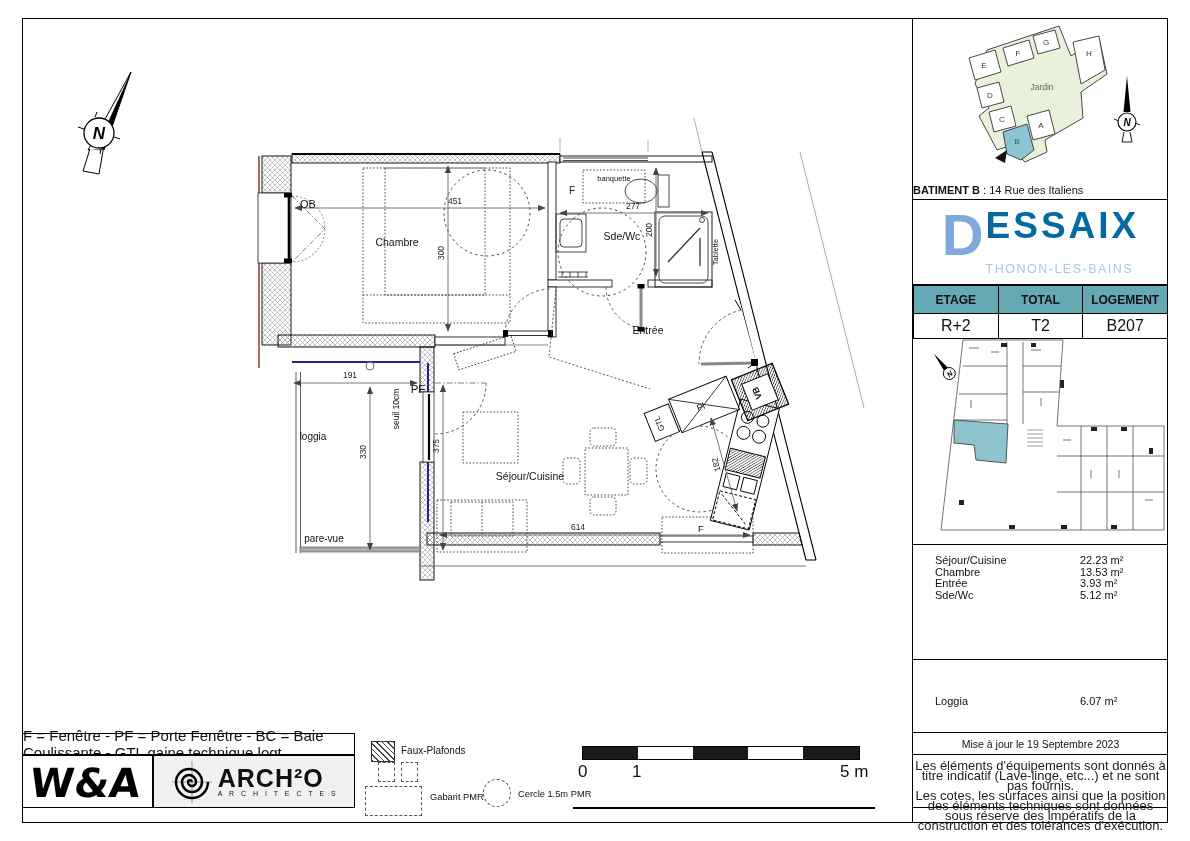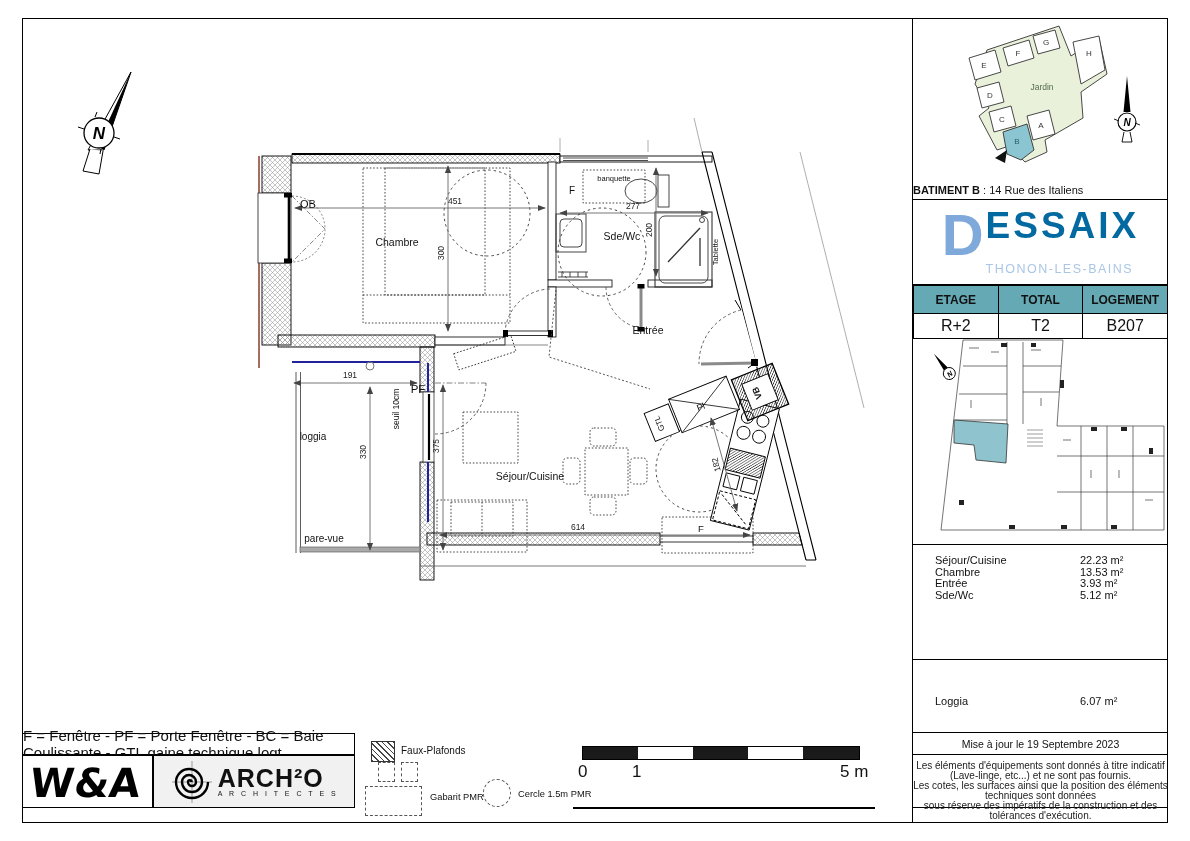--- a/index.html
+++ b/index.html
@@ -23,21 +23,21 @@
   #sec-table td{border:1px solid #000;font-size:16px;text-align:center;height:22px;}
   #sec-key{top:315px;height:212px;border-bottom:1.2px solid #000;}
   #sec-surfaces{top:527px;height:115px;border-bottom:1.2px solid #000;padding:10px 0 0 22px;font-size:11px;line-height:11.5px;}
   .srow{display:flex;}
   .srow .lab{width:145px;}
   #sec-total{top:642px;height:25px;border-bottom:1.2px solid #000;display:flex;align-items:center;padding-left:22px;font-size:11px;}
   #sec-total .lab{width:145px;font-weight:bold;}
   #sec-loggia{top:667px;height:48px;border-bottom:1.2px solid #000;display:flex;align-items:flex-start;padding:10px 0 0 22px;font-size:11px;box-sizing:border-box;}
   #sec-loggia .lab{width:145px;}
   #sec-update{top:715px;height:22px;border-bottom:1.2px solid #000;display:flex;align-items:center;justify-content:center;font-size:10.5px;}
-  #sec-disc{top:737px;height:53px;border-bottom:1.2px solid #000;text-align:center;font-size:10px;line-height:10px;padding-top:6px;color:#222;}
+  #sec-disc{top:737px;height:53px;border-bottom:1.2px solid #000;text-align:center;font-size:13px;line-height:10px;padding-top:6px;color:#222;}
   
   #abbrev-box{left:22px;top:733px;width:333px;height:22px;border:1.1px solid #000;box-sizing:border-box;display:flex;align-items:center;justify-content:center;font-size:15px;}
   #wa-box{left:22px;top:755px;width:131px;height:53px;border:1.1px solid #000;box-sizing:border-box;background:#fff;display:flex;align-items:center;justify-content:center;}
   #archo-box{left:153px;top:755px;width:202px;height:53px;border:1.1px solid #000;box-sizing:border-box;background:#F1F1F1;display:flex;align-items:center;justify-content:center;gap:4px;}
   .archo-name{font-size:25px;font-weight:bold;letter-spacing:1px;line-height:24px;}
   .archo-sub{font-size:7px;letter-spacing:2.5px;text-align:right;}
   #fxp-swatch{left:371px;top:741px;width:22px;height:19px;border:1px solid #333;background:repeating-linear-gradient(45deg,#444 0 1px,transparent 1px 4px);}
   #fxp-label{left:401px;top:745px;font-size:10px;}
   #gab-label{left:430px;top:792px;font-size:9.3px;}
   #cercle-label{left:518px;top:789px;font-size:9.3px;}

